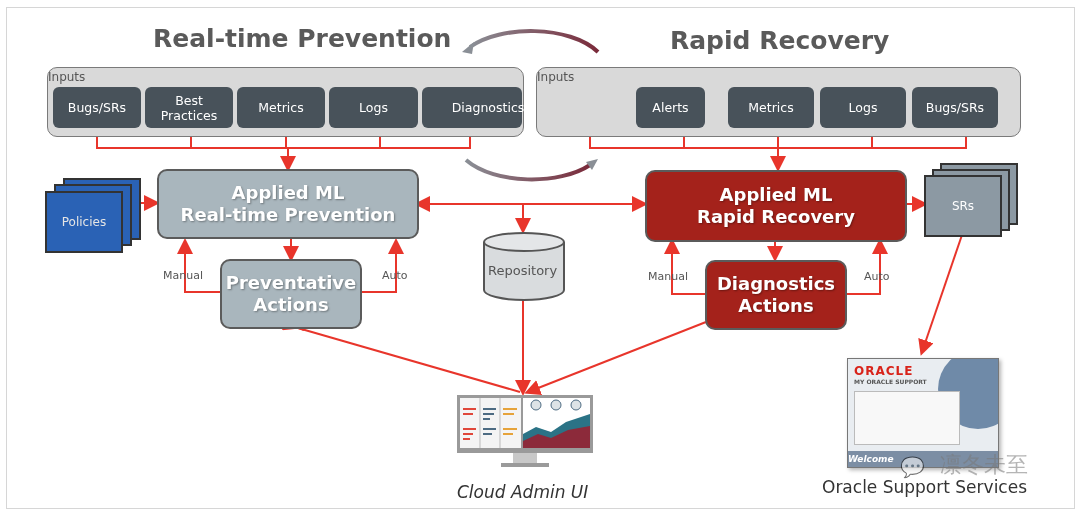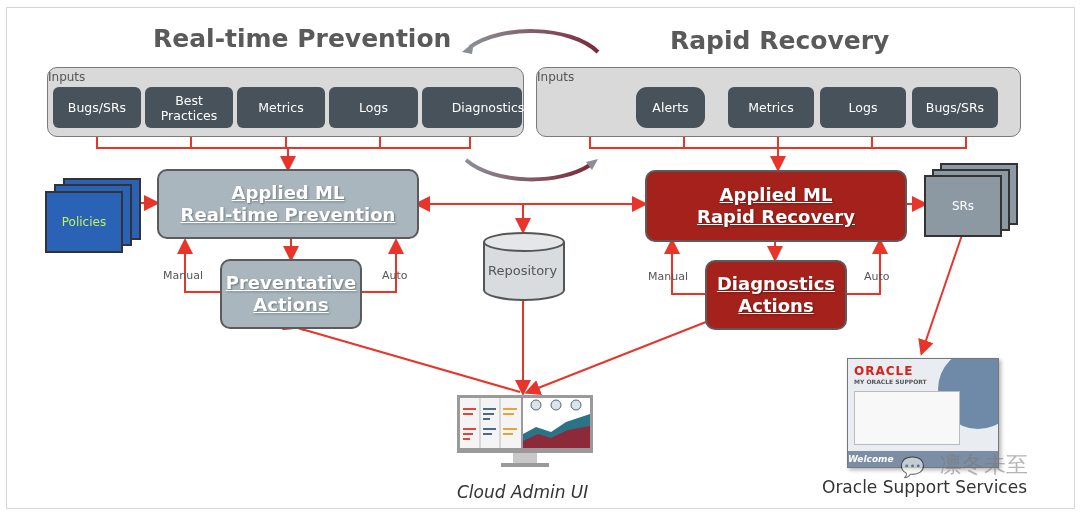--- a/index.html
+++ b/index.html
@@ -5,21 +5,21 @@
   html, body { margin:0; padding:0; background:#fff; }
   body { width:1080px; height:515px; position:relative; overflow:hidden; font-family:"DejaVu Sans", sans-serif; }
   .frame { position:absolute; left:6px; top:7px; width:1067px; height:500px; border:1px solid #d6d6d6; background:#fff; }
   .title { position:absolute; font-family:"DejaVu Sans", sans-serif; font-weight:bold; font-size:25px; color:#5a5a5a; white-space:nowrap; }
   .inputs-panel { position:absolute; background:#d9d9d9; border:1.5px solid #7a7a7a; border-radius:10px; }
   .inputs-label { position:absolute; left:0; right:0; top:2px; text-align:left; font-size:12px; color:#555; }
   .chip { position:absolute; top:19px; height:41px; background:#48525a; border-radius:6px; color:#fff; font-size:12.5px; display:flex; align-items:center; justify-content:center; text-align:center; line-height:15px; }
   .bigbox { position:absolute; border-radius:10px; border:2px solid #5b5b5b; display:flex; flex-direction:column; align-items:center; justify-content:center; font-weight:bold; color:#fff; text-align:center; text-shadow:1px 1px 2px rgba(0,0,0,0.35); }
   .bigbox.grey { background:#a9b6bd; }
   .bigbox.red { background:#a4221b; }
-  .bigbox .l1 { font-size:18px; line-height:22px;text-decoration:underline; }
+  .bigbox .l1 { font-size:18px; line-height:22px; }
   .small-label { position:absolute; font-size:11px; color:#555;margin-top:8px; }
   .caption { position:absolute; font-size:17px; color:#333; white-space:nowrap; }
   .stack { position:absolute; }
   .stack .pg { position:absolute; width:74px; height:58px; border:2px solid #333; }
   svg.lines { position:absolute; left:0; top:0; }
   .repo-label { position:absolute; font-size:13px; font-weight:normal; color:#555; }
   .watermark { position:absolute; font-size:22px; color:rgba(120,120,120,0.55); }
 </style>
 </head>
 <body>
@@ -83,30 +83,30 @@
   <div class="inputs-label">Inputs</div>
   <div class="chip" style="left:5px; width:88px;">Bugs/SRs</div>
   <div class="chip" style="left:97px; width:88px;">Best Practices</div>
   <div class="chip" style="left:189px; width:88px;">Metrics</div>
   <div class="chip" style="left:281px; width:89px;">Logs</div>
   <div class="chip" style="left:374px; width:68px;padding-left:32px;">Diagnostics</div>
 </div>
 
 <div class="inputs-panel" style="left:536px; top:67px; width:483px; height:68px;">
   <div class="inputs-label">Inputs</div>
-  <div class="chip" style="left:99px; width:69px;border-radius:11px;">Alerts</div>
+  <div class="chip" style="left:99px; width:69px;">Alerts</div>
   <div class="chip" style="left:191px; width:86px;">Metrics</div>
   <div class="chip" style="left:283px; width:86px;">Logs</div>
   <div class="chip" style="left:375px; width:86px;">Bugs/SRs</div>
 </div>
 
 <div class="stack" style="left:45px; top:178px;">
   <div class="pg" style="left:18px; top:0; background:#2a62b5;"></div>
   <div class="pg" style="left:9px; top:6px; background:#2a62b5;"></div>
-  <div class="pg" style="left:0; top:13px; background:#2a62b5; color:#bef264; font-size:12px; display:flex; align-items:center; justify-content:center;">Policies</div>
+  <div class="pg" style="left:0; top:13px; background:#2a62b5; color:#e5e5e5; font-size:12px; display:flex; align-items:center; justify-content:center;">Policies</div>
 </div>
 
 <div class="stack" style="left:924px; top:163px;">
   <div class="pg" style="left:16px; top:0; background:#8c99a3;"></div>
   <div class="pg" style="left:8px; top:6px; background:#8c99a3;"></div>
   <div class="pg" style="left:0; top:12px; background:#8c99a3; color:#fff; font-size:12px; display:flex; align-items:center; justify-content:center;">SRs</div>
 </div>
 
 <div class="bigbox grey" style="left:157px; top:169px; width:258px; height:66px;">
   <div class="l1">Applied ML</div>

